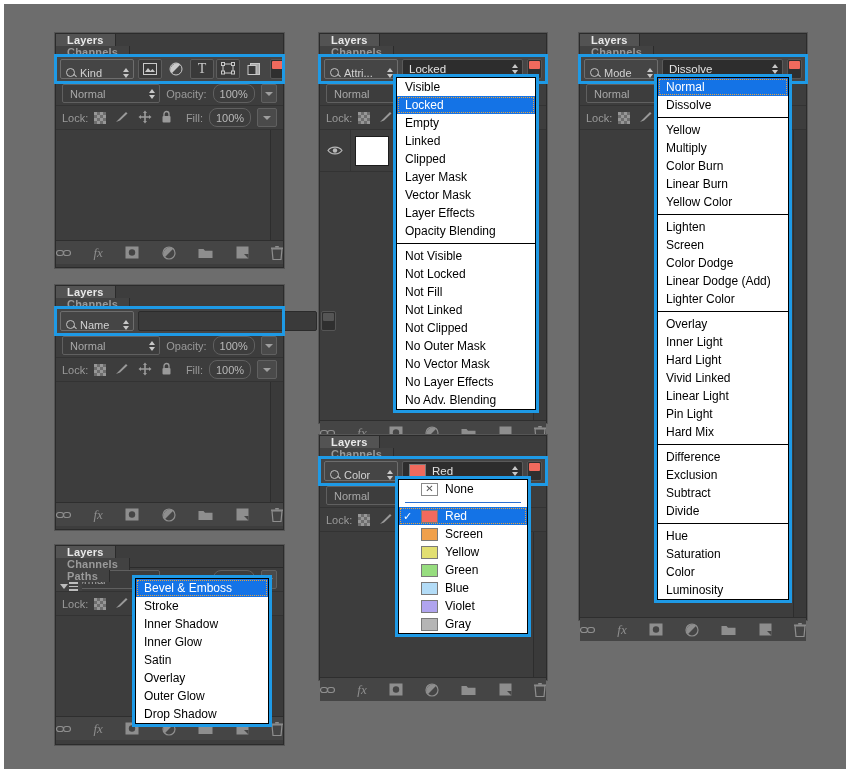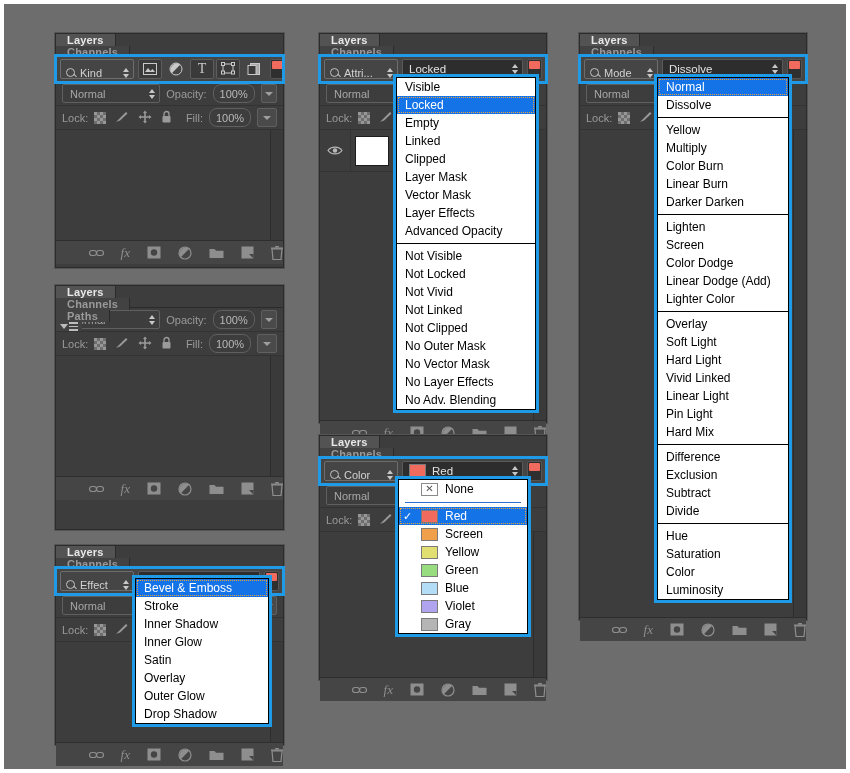--- a/index.html
+++ b/index.html
@@ -161,21 +161,21 @@
     height:42px; display:flex; align-items:center;
     border-bottom:1px solid #333; background:#3d3d3d;
   }
   .eye { width:30px; display:flex; align-items:center; justify-content:center; }
   .thumb { width:34px;height:30px;background:#fff;border:1px solid #1d1d1d; margin-left:4px;}
   .vsep { width:1px; background:#333; height:100%; }
 
   
   .bottombar {
     height: 24px; background:#454545; border-top:1px solid #2e2e2e;
-    display:flex; align-items:center; justify-content:flex-end; gap:17px;
+    display:flex; align-items:center; justify-content:space-between; gap:17px;
     color:#9b9b9b; font-size:12px;
   }
   .bicon { display:flex; align-items:center; justify-content:center; opacity:.85; }
 
   
   .dropdown {
     position:absolute; background:#ffffff; border:1px solid #000;
     z-index: 50; font-size: 12px; color:#000;
     outline: 3px solid #1e9ae6; outline-offset: 0px;
   }
@@ -366,20 +366,34 @@
           <span class="menu-tri"></span>
             <span class="menu-lines">
               <i></i>
               <i></i>
               <i></i>
             </span>
         </span>
       </div>
     </div>
 
+    <div class="filterrow hl-filter">
+      <div class="kind-select">
+        <span class="mag"></span>
+        <span class="label">Name</span>
+        <span class="spin">
+            <i class="up"></i>
+            <i class="dn"></i>
+          </span>
+      </div>
+      <input class="text-input" type="text" placeholder="" style="">
+      <div class="toggle-red">
+          <i style="background:#555;"></i>
+        </div>
+    </div>
 
     <div class="blendrow">
       <div class="blend-select">
         <span class="bl">Normal</span>
         <span class="spin">
             <i class="up"></i>
             <i class="dn"></i>
           </span>
       </div>
       <span class="lbl">Opacity:</span>
@@ -473,40 +487,20 @@
           <span class="menu-tri"></span>
             <span class="menu-lines">
               <i></i>
               <i></i>
               <i></i>
             </span>
         </span>
       </div>
     </div>
 
-    <div class="filterrow hl-filter">
-      <div class="kind-select">
-        <span class="mag"></span>
-        <span class="label">Effect</span>
-        <span class="spin">
-            <i class="up"></i>
-            <i class="dn"></i>
-          </span>
-      </div>
-      <div class="value-select">
-        <span class="vlabel">Bevel &amp; Emboss</span>
-        <span class="spin">
-            <i class="up"></i>
-            <i class="dn"></i>
-          </span>
-      </div>
-      <div class="toggle-red">
-          <i></i>
-        </div>
-    </div>
 
     <div class="blendrow">
       <div class="blend-select">
         <span class="bl">Normal</span>
         <span class="spin">
             <i class="up"></i>
             <i class="dn"></i>
           </span>
       </div>
       <span class="lbl">Opacity:</span>
@@ -699,25 +693,25 @@
 
   <div class="dropdown" id="dd-attribute" style="left:392px; top:73px; width:140px;">
       <div class="item">Visible</div>
       <div class="item sel">Locked</div>
       <div class="item">Empty</div>
       <div class="item">Linked</div>
       <div class="item">Clipped</div>
       <div class="item">Layer Mask</div>
       <div class="item">Vector Mask</div>
       <div class="item">Layer Effects</div>
-      <div class="item">Advanced Opacity</div>
+      <div class="item">Opacity Blending</div>
       <div class="sep"></div>
       <div class="item">Not Visible</div>
       <div class="item">Not Locked</div>
-      <div class="item">Not Vivid</div>
+      <div class="item">Not Fill</div>
       <div class="item">Not Linked</div>
       <div class="item">Not Clipped</div>
       <div class="item">No Outer Mask</div>
       <div class="item">No Vector Mask</div>
       <div class="item">No Layer Effects</div>
       <div class="item">No Adv. Blending</div>
     </div>
 
   <div class="panel" style="left:315px; top:431px; width:228px; height:245px;">
     <div class="tabbar">
@@ -971,30 +965,30 @@
   </div>
 
   <div class="dropdown" id="dd-mode" style="left:653px; top:73px; width:132px;">
       <div class="item sel">Normal</div>
       <div class="item">Dissolve</div>
       <div class="sep"></div>
       <div class="item">Yellow</div>
       <div class="item">Multiply</div>
       <div class="item">Color Burn</div>
       <div class="item">Linear Burn</div>
-      <div class="item">Darker Darken</div>
+      <div class="item">Yellow Color</div>
       <div class="sep"></div>
       <div class="item">Lighten</div>
       <div class="item">Screen</div>
       <div class="item">Color Dodge</div>
       <div class="item">Linear Dodge (Add)</div>
       <div class="item">Lighter Color</div>
       <div class="sep"></div>
       <div class="item">Overlay</div>
-      <div class="item">Soft Light</div>
+      <div class="item">Inner Light</div>
       <div class="item">Hard Light</div>
       <div class="item">Vivid Linked</div>
       <div class="item">Linear Light</div>
       <div class="item">Pin Light</div>
       <div class="item">Hard Mix</div>
       <div class="sep"></div>
       <div class="item">Difference</div>
       <div class="item">Exclusion</div>
       <div class="item">Subtract</div>
       <div class="item">Divide</div>

